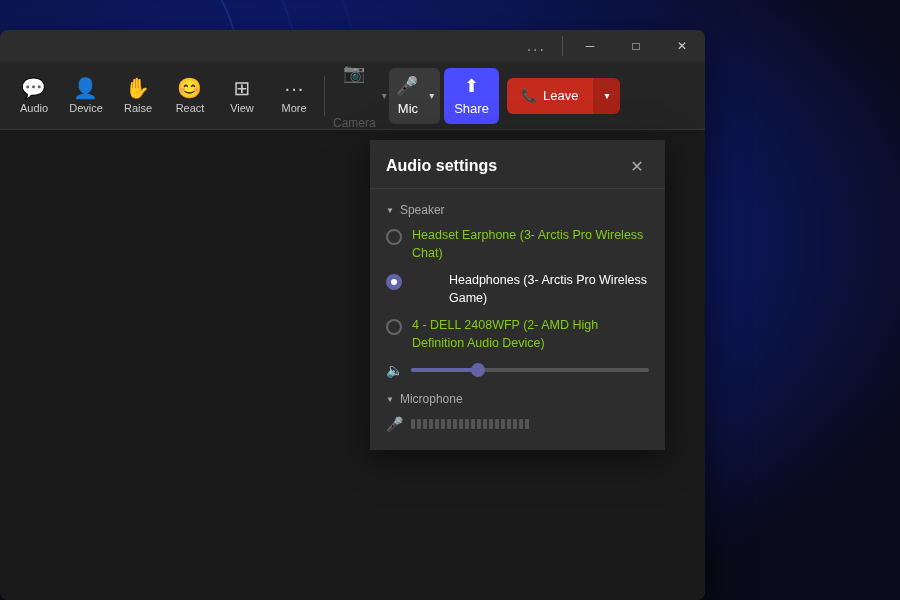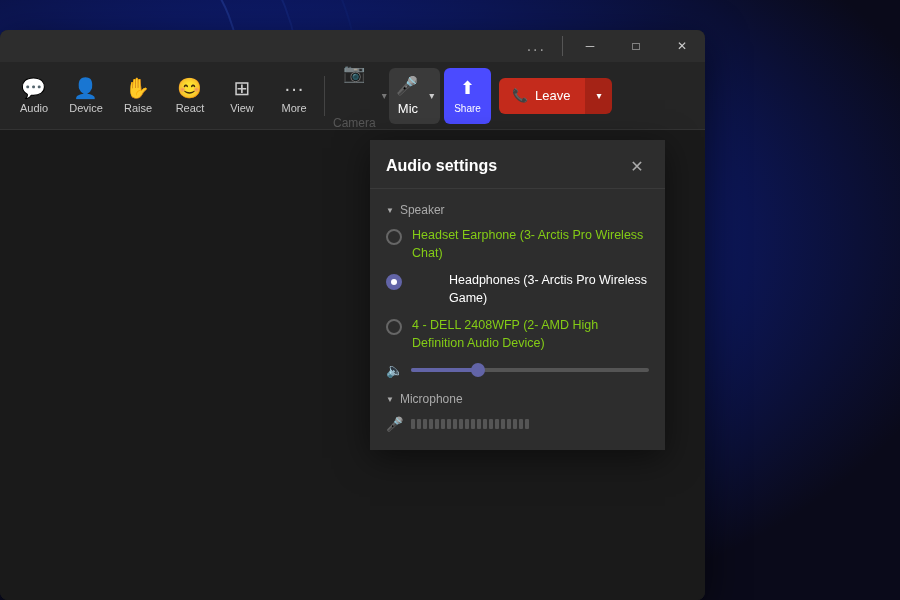--- a/index.html
+++ b/index.html
@@ -459,21 +459,21 @@
         <span style="font-size:18px;color:#fff;">🎤</span>
         <span style="font-size:13px;color:#fff;">Mic</span>
       </div>
       <div class="mic-arrow">
         <span>▾</span>
       </div>
     </div>
 
     <div class="share-btn" style="margin-left:4px;">
       <span class="share-icon">⬆</span>
-      <span style="font-size:10px;">Share</span>
+      <span style="font-size:13px;">Share</span>
     </div>
 
     <div class="leave-group">
       <button class="leave-btn">
         <span>📞</span>
         <span>Leave</span>
       </button>
       <button class="leave-arrow">
         <span>▾</span>
       </button>

